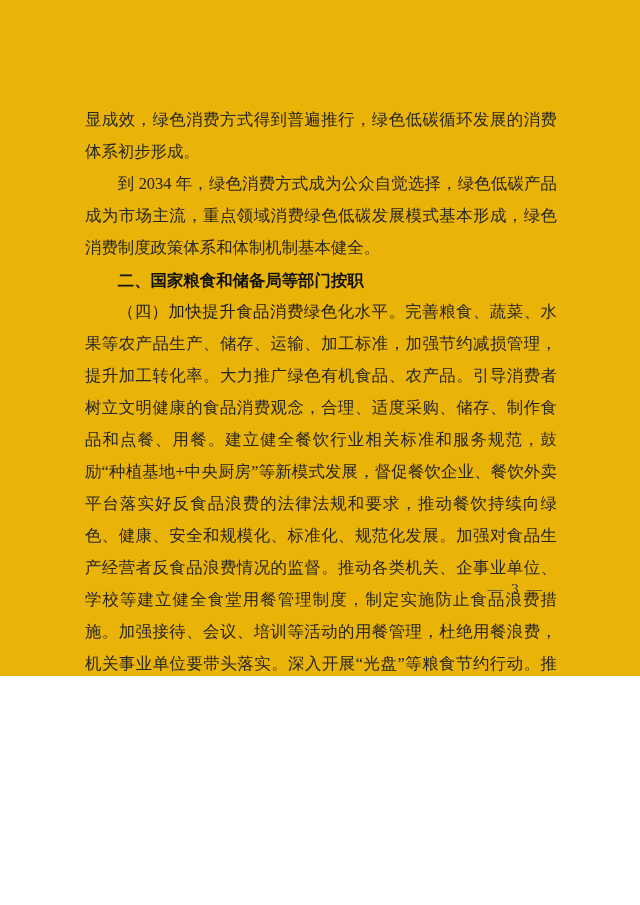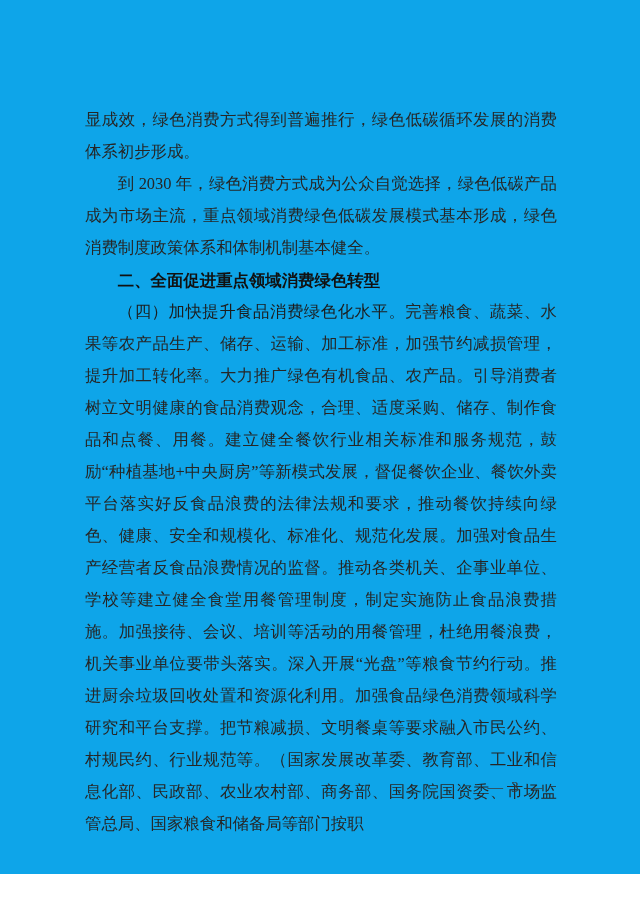--- a/index.html
+++ b/index.html
@@ -3,22 +3,22 @@
 <meta charset="utf-8">
 <style>
   html, body {
     margin: 0;
     padding: 0;
     background: #ffffff;
   }
   .page {
     position: relative;
     width: 640px;
-    height: 874px;
-    background: #0ea5e9;
+    height: 676px;
+    background: #eab308;
     overflow: hidden;
     font-family: "Liberation Serif", "DejaVu Serif", serif;
   }
   .content {
     position: absolute;
     left: 85px;
     top: 104px;
     width: 472px;
     font-size: 16.4px;
     line-height: 32px;
@@ -53,18 +53,18 @@
     color: #3a3a3a;
     font-family: "Liberation Serif", "DejaVu Serif", serif;
   }
 </style>
 </head>
 <body>
 
 <div class="page">
   <div class="content">
     <p class="para-continuation">显成效，绿色消费方式得到普遍推行，绿色低碳循环发展的消费体系初步形成。</p>
-    <p class="para-indent">到 2030 年，绿色消费方式成为公众自觉选择，绿色低碳产品成为市场主流，重点领域消费绿色低碳发展模式基本形成，绿色消费制度政策体系和体制机制基本健全。</p>
-    <p class="section-heading">二、全面促进重点领域消费绿色转型</p>
+    <p class="para-indent">到 2034 年，绿色消费方式成为公众自觉选择，绿色低碳产品成为市场主流，重点领域消费绿色低碳发展模式基本形成，绿色消费制度政策体系和体制机制基本健全。</p>
+    <p class="section-heading">二、国家粮食和储备局等部门按职</p>
     <p class="para-indent"><span class="item-lead">（四）加快提升食品消费绿色化水平。</span><span>完善粮食、蔬菜、水果等农产品生产、储存、运输、加工标准，加强节约减损管理，提升加工转化率。大力推广绿色有机食品、农产品。引导消费者树立文明健康的食品消费观念，合理、适度采购、储存、制作食品和点餐、用餐。建立健全餐饮行业相关标准和服务规范，鼓励“种植基地+中央厨房”等新模式发展，督促餐饮企业、餐饮外卖平台落实好反食品浪费的法律法规和要求，推动餐饮持续向绿色、健康、安全和规模化、标准化、规范化发展。加强对食品生产经营者反食品浪费情况的监督。推动各类机关、企事业单位、学校等建立健全食堂用餐管理制度，制定实施防止食品浪费措施。加强接待、会议、培训等活动的用餐管理，杜绝用餐浪费，机关事业单位要带头落实。深入开展“光盘”等粮食节约行动。推进厨余垃圾回收处置和资源化利用。加强食品绿色消费领域科学研究和平台支撑。把节粮减损、文明餐桌等要求融入市民公约、村规民约、行业规范等。（国家发展改革委、教育部、工业和信息化部、民政部、农业农村部、商务部、国务院国资委、市场监管总局、国家粮食和储备局等部门按职</span></p>
   </div>
   <div class="page-number">— 3 —</div>
 </div>
 
 </body></html>

